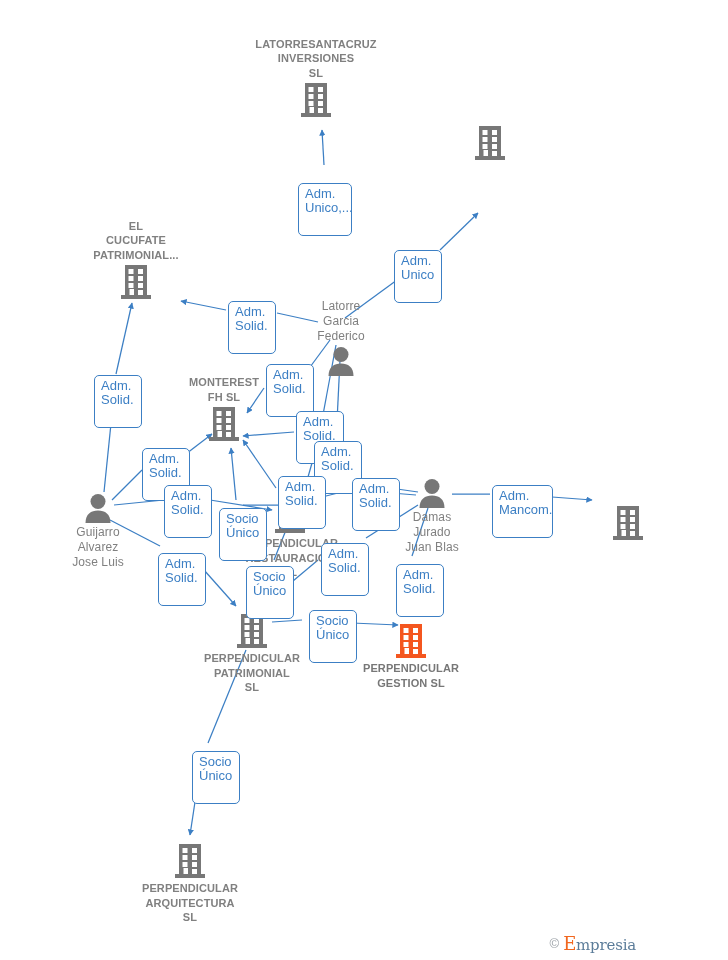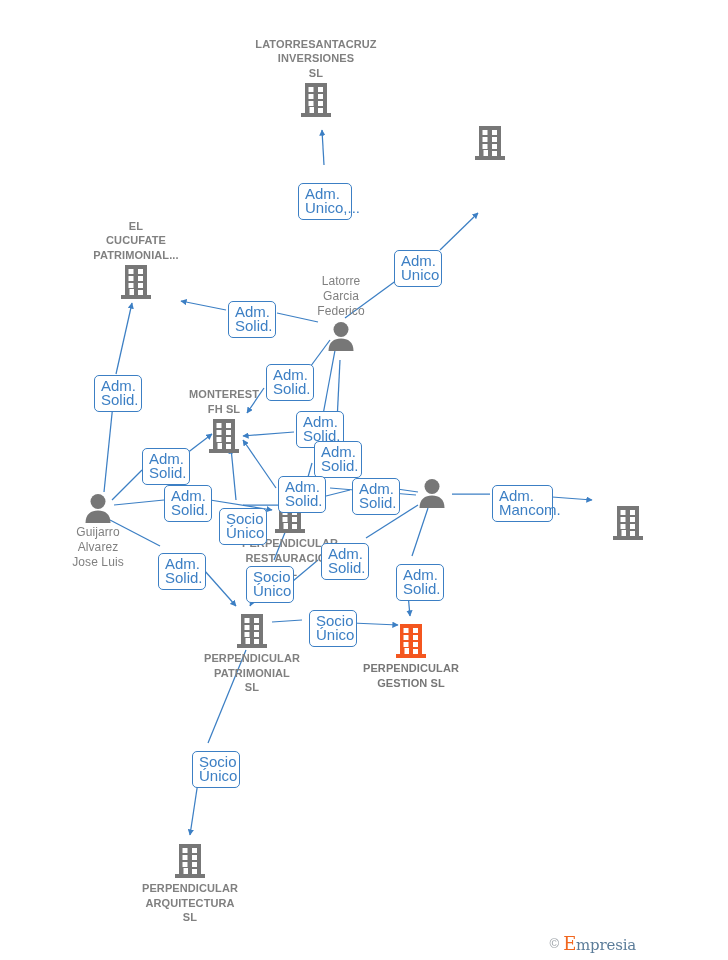--- a/index.html
+++ b/index.html
@@ -63,23 +63,23 @@
     margin-top: 0;
     margin-bottom: 2px;
   }
   .edge-label {
     position: absolute;
     box-sizing: border-box;
     border: 1px solid #3c7fc4;
     border-radius: 5px;
     background: #ffffff;
     color: #3c7fc4;
-    font-size: 15px;
+    font-size: 13px;
     line-height: 14px;
-    padding: 3px 6px 4px 6px;
+    padding: 3px 6px 20px 6px;
     text-align: left;
     white-space: pre-line;
     min-width: 48px;
   }
   .watermark {
     position: absolute;
     right: 8px;
     bottom: 6px;
     display: flex;
     align-items: center;
@@ -196,30 +196,30 @@
             <rect x="7.5" y="5" width="5" height="5" fill="#fff"></rect>
             <rect x="17" y="5" width="5" height="5" fill="#fff"></rect>
             <rect x="7.5" y="12" width="5" height="5" fill="#fff"></rect>
             <rect x="17" y="12" width="5" height="5" fill="#fff"></rect>
             <rect x="7.5" y="19" width="5" height="5" fill="#fff"></rect>
             <rect x="17" y="19" width="5" height="5" fill="#fff"></rect>
             <rect x="8.5" y="25" width="4.5" height="6" fill="#fff"></rect>
             <rect x="17" y="26" width="5" height="5" fill="#fff"></rect>
           </svg></span>
       </div>
-      <div class="node person caption-above" style="left: 341px; top: 274px; text-align: center;">
+      <div class="node person caption-above" style="left: 341px; top: 299px; text-align: center;">
         <span class="caption">Latorre
 Garcia
 Federico</span>
         <span class="glyph"><svg width="28" height="30" viewBox="0 0 28 30">
             <circle cx="14" cy="8.5" r="7.5" fill="#777777"></circle>
             <path d="M1.5 30 C1.5 21 7 17.5 14 17.5 C21 17.5 26.5 21 26.5 30 Z" fill="#777777"></path>
           </svg></span>
       </div>
-      <div class="node company caption-above" style="left: 224px; top: 375px; margin-top: 12px;">
+      <div class="node company caption-above" style="left: 224px; top: 375px;">
         <span class="caption">MONTEREST
 FH  SL</span>
         <span class="glyph"><svg width="30" height="36" viewBox="0 0 30 36">
             <rect x="4" y="1" width="22" height="30" fill="#777777"></rect>
             <rect x="0" y="31" width="30" height="4" fill="#777777"></rect>
             <rect x="7.5" y="5" width="5" height="5" fill="#fff"></rect>
             <rect x="17" y="5" width="5" height="5" fill="#fff"></rect>
             <rect x="7.5" y="12" width="5" height="5" fill="#fff"></rect>
             <rect x="17" y="12" width="5" height="5" fill="#fff"></rect>
             <rect x="7.5" y="19" width="5" height="5" fill="#fff"></rect>
@@ -252,20 +252,23 @@
           </svg></span>
         <span class="caption">PERPENDICULAR
 RESTAURACION
 SL</span>
       </div>
       <div class="node person" style="left: 432px; top: 478px;">
         <span class="glyph"><svg width="28" height="30" viewBox="0 0 28 30">
             <circle cx="14" cy="8.5" r="7.5" fill="#777777"></circle>
             <path d="M1.5 30 C1.5 21 7 17.5 14 17.5 C21 17.5 26.5 21 26.5 30 Z" fill="#777777"></path>
           </svg></span>
+        <span class="caption">Damas
+Jurado
+Juan Blas</span>
       </div>
       <div class="node company" style="left: 628px; top: 505px;">
         <span class="glyph"><svg width="30" height="36" viewBox="0 0 30 36">
             <rect x="4" y="1" width="22" height="30" fill="#777777"></rect>
             <rect x="0" y="31" width="30" height="4" fill="#777777"></rect>
             <rect x="7.5" y="5" width="5" height="5" fill="#fff"></rect>
             <rect x="17" y="5" width="5" height="5" fill="#fff"></rect>
             <rect x="7.5" y="12" width="5" height="5" fill="#fff"></rect>
             <rect x="17" y="12" width="5" height="5" fill="#fff"></rect>
             <rect x="7.5" y="19" width="5" height="5" fill="#fff"></rect>

